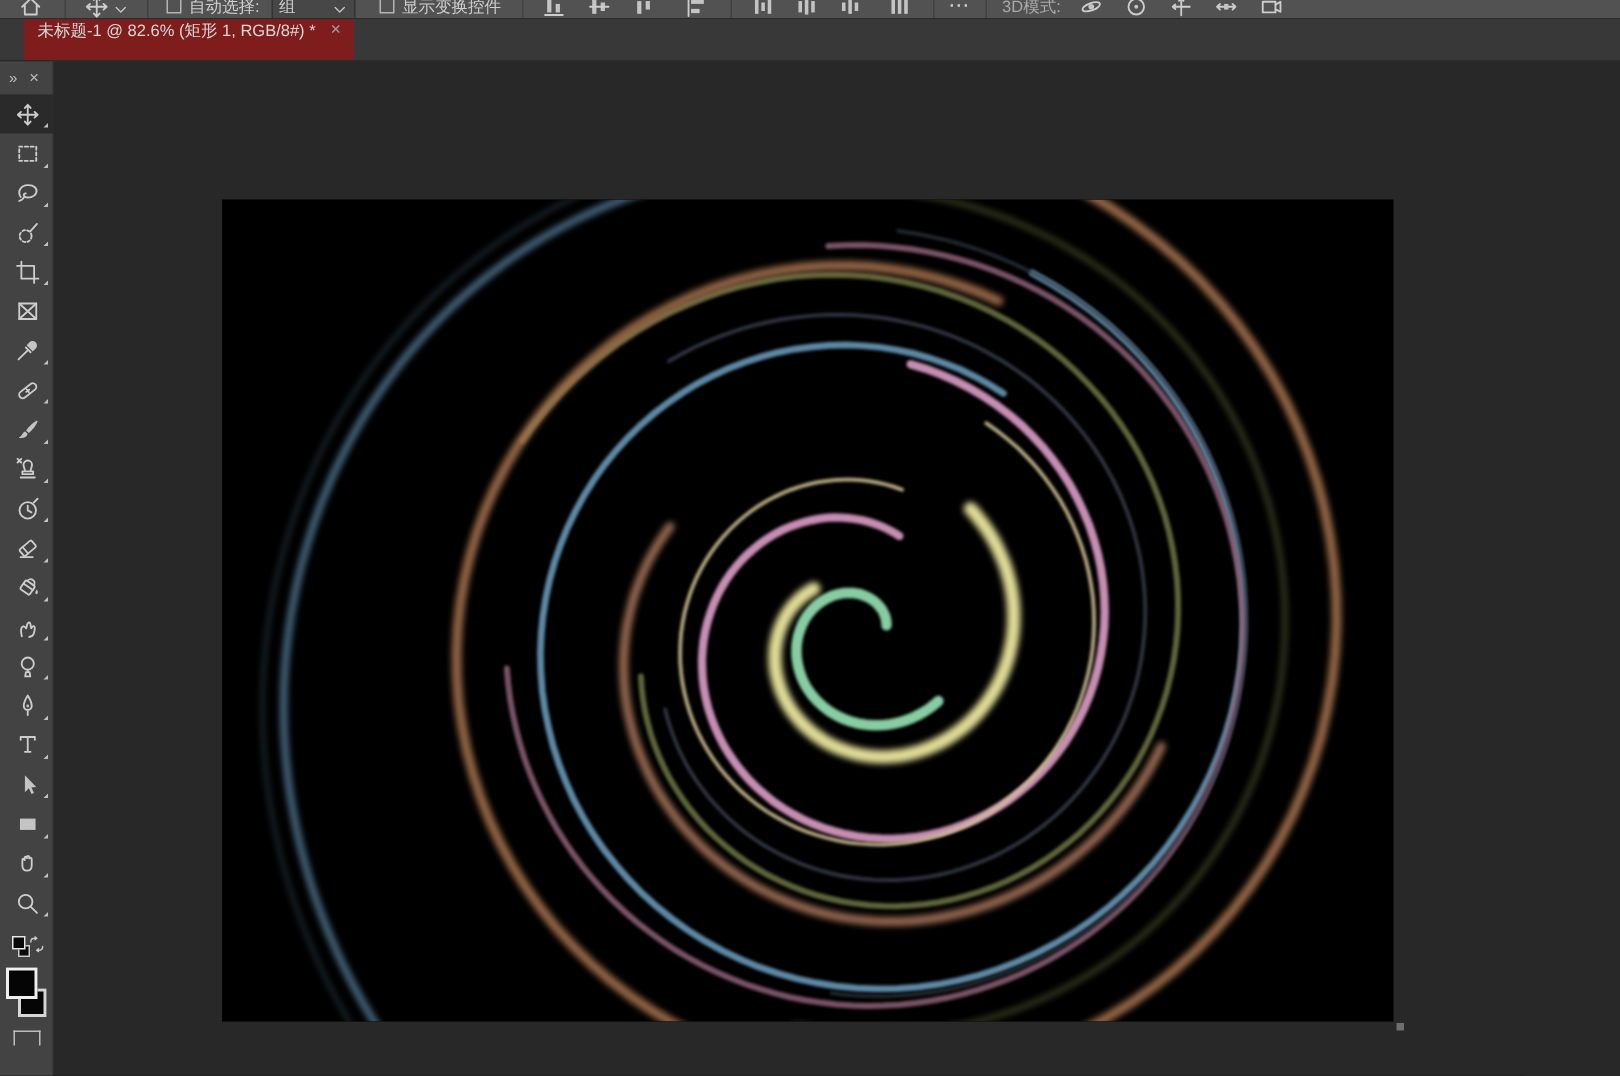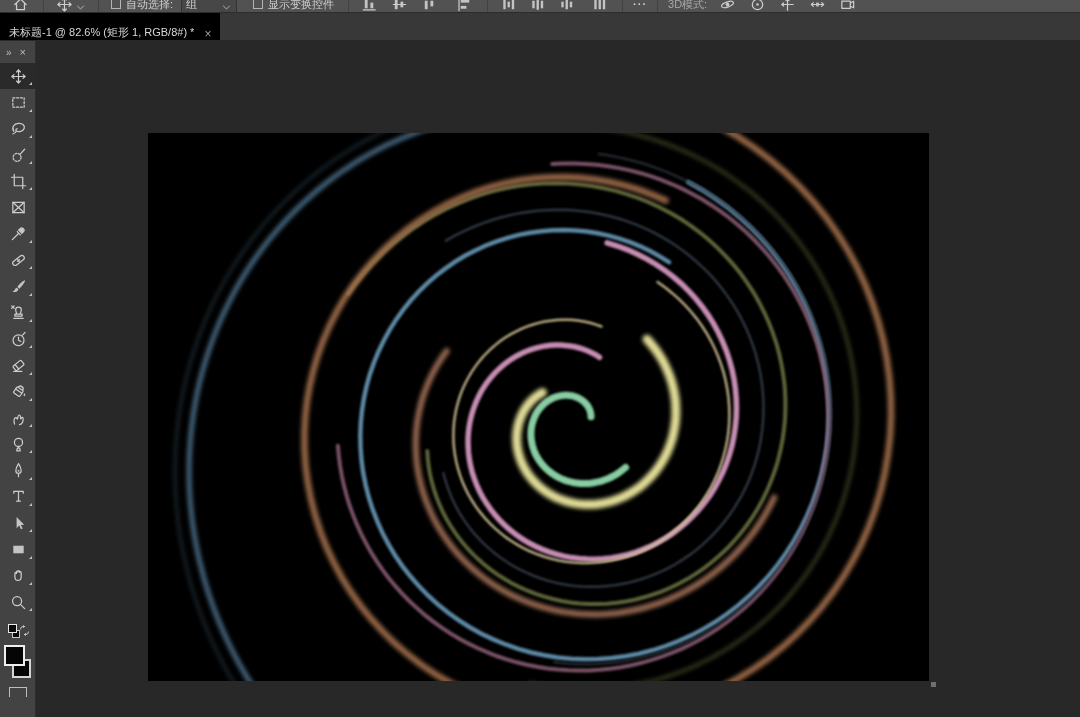--- a/index.html
+++ b/index.html
@@ -15,21 +15,21 @@
   .opt-icon svg{width:100%;height:100%;}
   .opt-label{color:#cfcfcf;font-size:11px;white-space:nowrap;}
   .cb{width:10px;height:10px;border:1px solid #b5b5b5;background:transparent;flex:0 0 auto;}
   .opt-select{display:flex;align-items:center;justify-content:space-between;width:56px;height:19px;
     background:#474747;border:1px solid #333;border-radius:2px;padding:0 4px;}
   .opt-select .opt-icon{width:11px;height:11px;}
 
   
   .tab-bar{position:absolute;left:0;top:13px;width:1080px;height:28px;background:#383838;
     border-bottom:1px solid #2a2a2a;display:flex;align-items:stretch;}
-  .tab{background:#000000;display:flex;align-items:flex-end;padding:0 9px;max-width:240px;}
+  .tab{background:#7f1d1d;display:flex;align-items:flex-start;padding:0 9px;max-width:240px;margin-left:16px;}
   .tab-title{color:#d8d8d8;font-size:11px;white-space:nowrap;}
   .tab-close{color:#9e9e9e;font-size:12px;margin-left:10px;line-height:1;}
 
   
   .main{position:absolute;left:0;top:41px;width:1080px;height:676px;}
 
   
   .toolbar{position:absolute;left:0;top:0;width:36px;height:676px;background:#434343;
     border-right:1px solid #2e2e2e;}
   .tb-head{height:22px;display:flex;align-items:center;padding:0 6px;gap:9px;}

